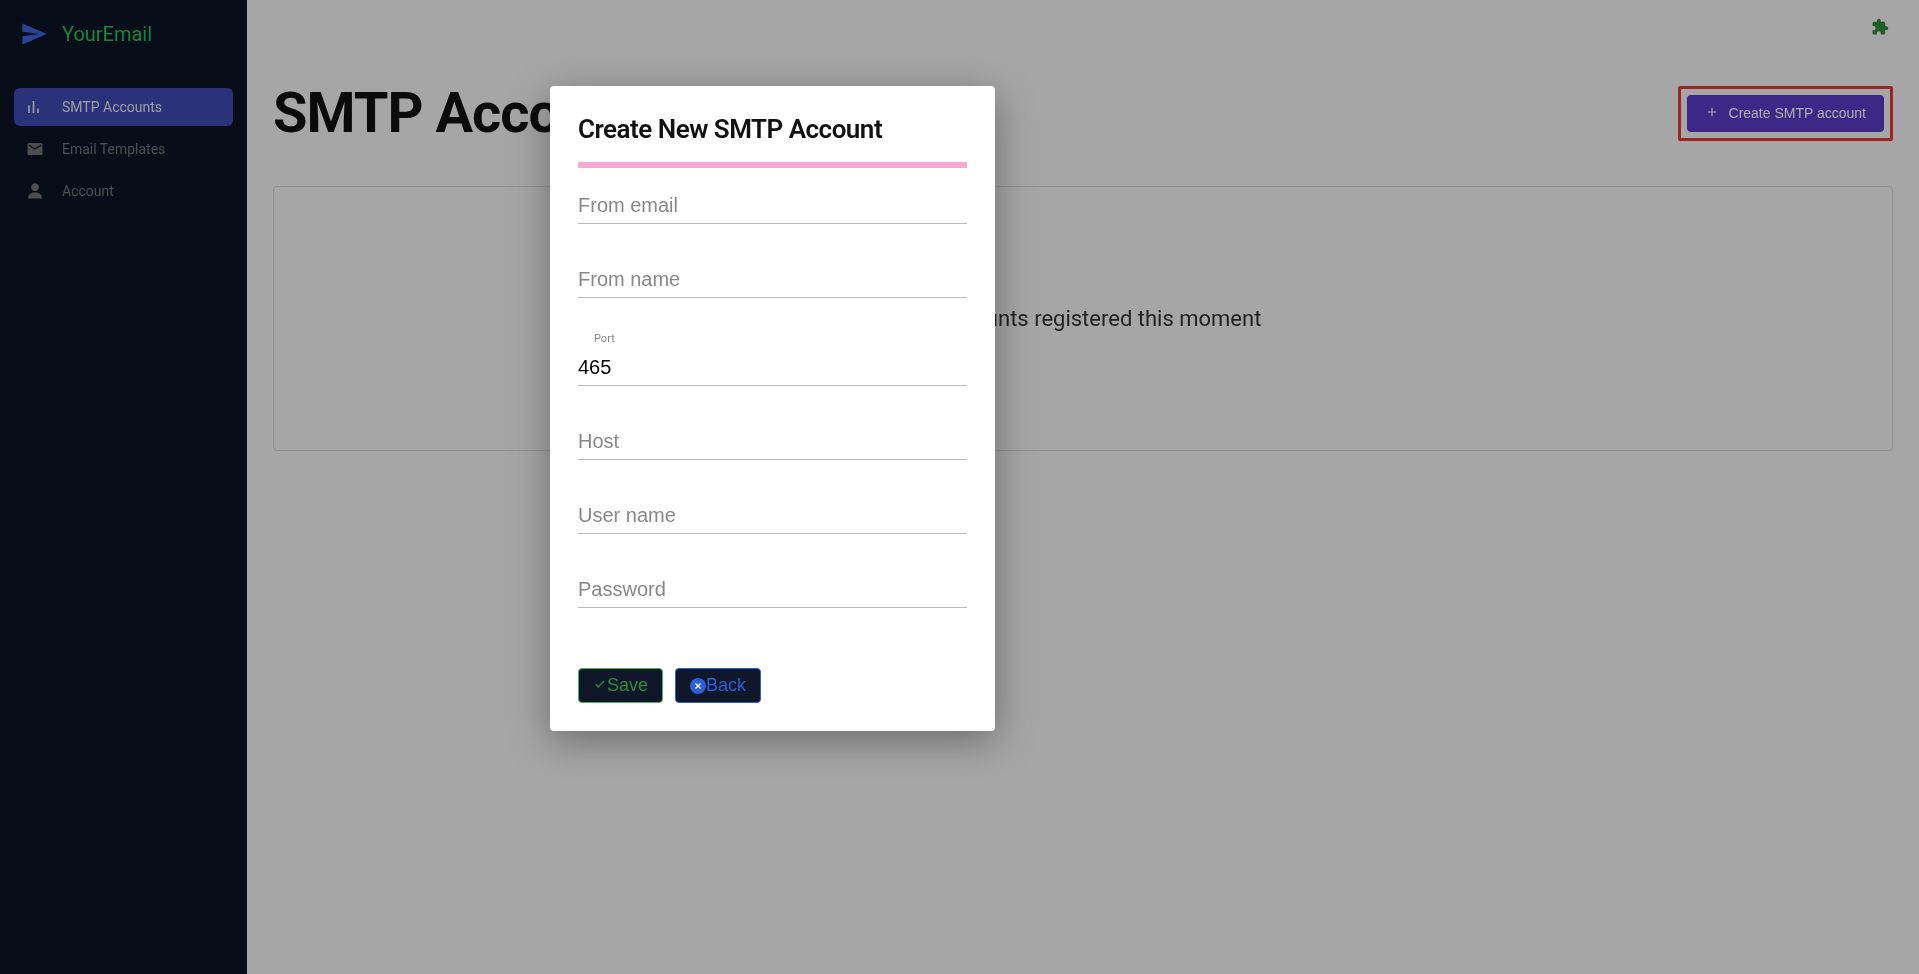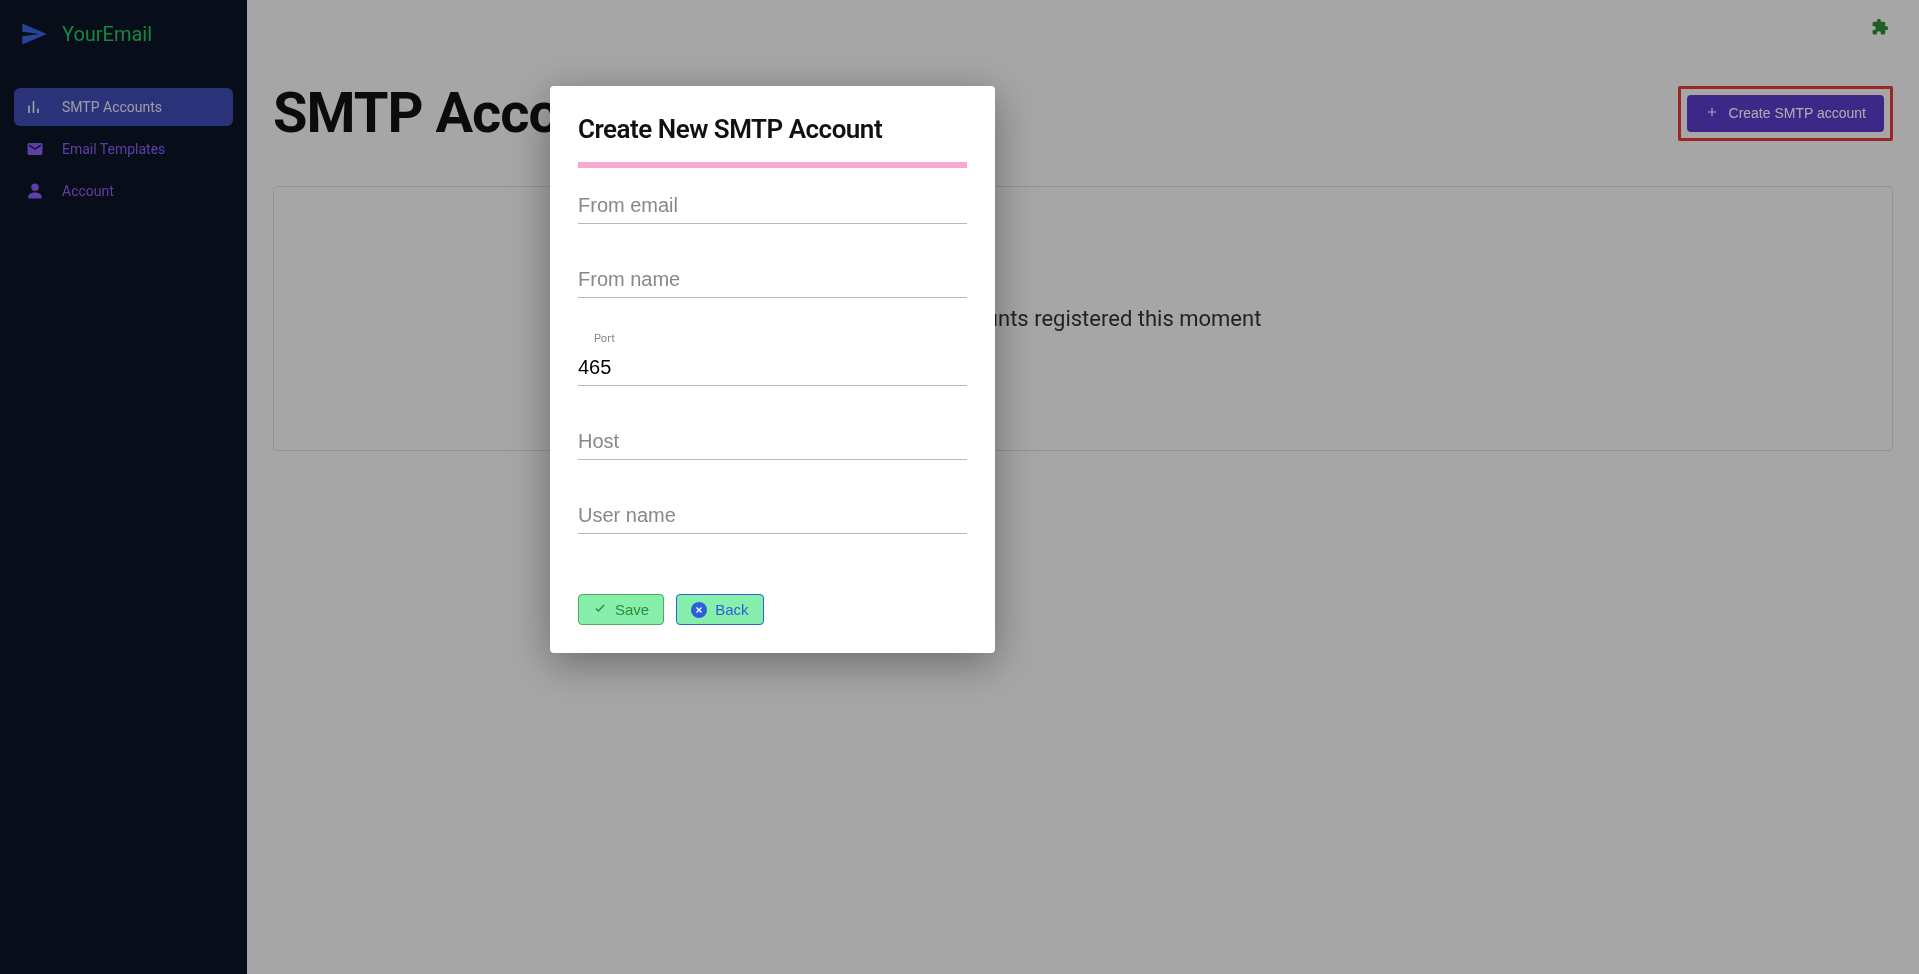--- a/index.html
+++ b/index.html
@@ -39,21 +39,21 @@
       color: #22c55e;
       font-size: 20px;
       font-weight: 400;
     }
     .nav-item {
       display: flex;
       align-items: center;
       gap: 18px;
       padding: 10px 12px;
       border-radius: 6px;
-      color: #8b5cf6;
+      color: #737373;
       font-size: 14px;
       cursor: pointer;
       margin-bottom: 4px;
     }
     .nav-item.active {
       background: #3f4bb3;
       color: #e4e7f0;
     }
     .nav-icon {
       display: flex;
@@ -173,26 +173,26 @@
       padding-top: 0;
     }
     .modal-actions {
       display: flex;
       gap: 12px;
       margin-top: 60px;
     }
     .btn {
       border-radius: 4px;
       padding: 6px 14px;
-      font-size: 15px;
-      display: flex;
-      align-items: center;
-      gap: 8px;
+      font-size: 18px;
+      display: flex;
+      align-items: center;
+      gap: 0;
       cursor: pointer;
-      background: #86efac;
+      background: #0f172a;
     }
     .btn-save {
       border: 1px solid #4caf50;
       color: #2e8b3a;
     }
     .btn-back {
       border: 1px solid #2c5fd8;
       color: #2c5fd8;
     }
     .btn-back .circle-x {
@@ -292,20 +292,23 @@
   </div>
 
   <div class="form-field no-label">
     <input type="text" placeholder="Host" style="">
   </div>
 
   <div class="form-field no-label">
     <input type="text" placeholder="User name" style="">
   </div>
 
+  <div class="form-field no-label">
+    <input type="password" placeholder="Password" style="">
+  </div>
 
   <div class="modal-actions">
     <button class="btn btn-save">
       <span>
         <svg width="14" height="14" viewBox="0 0 24 24" fill="none" stroke="currentColor" stroke-width="2.5">
             <path d="M5 13l4 4L19 7"></path>
           </svg>
       </span>
       <span>Save</span>
     </button>

